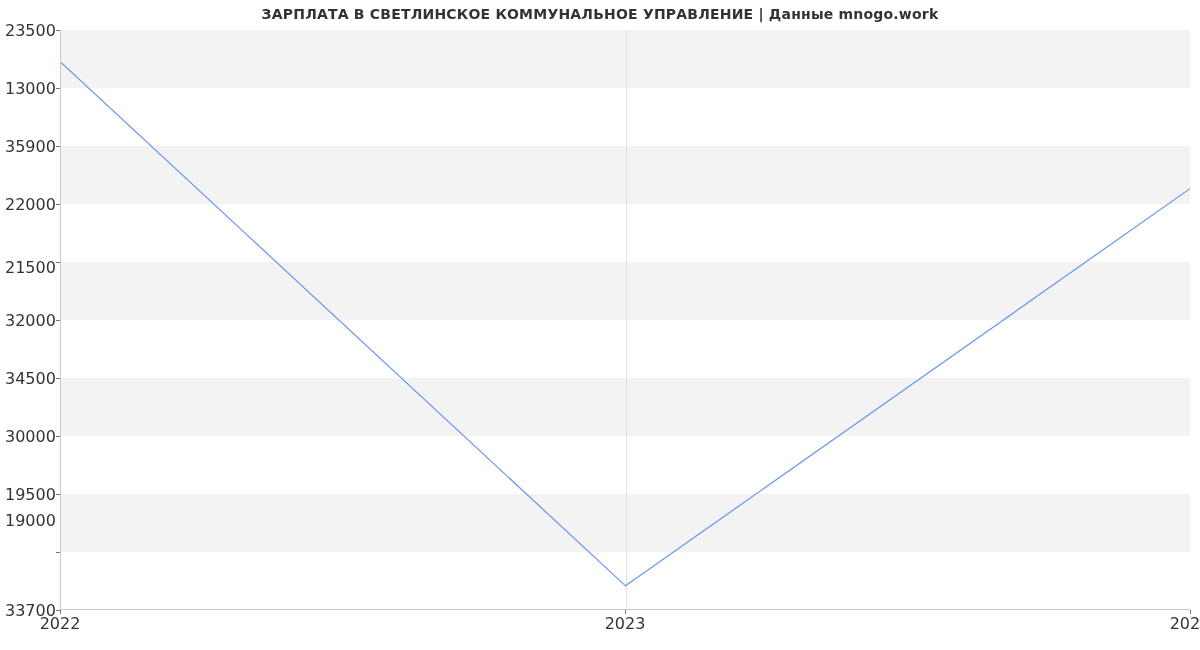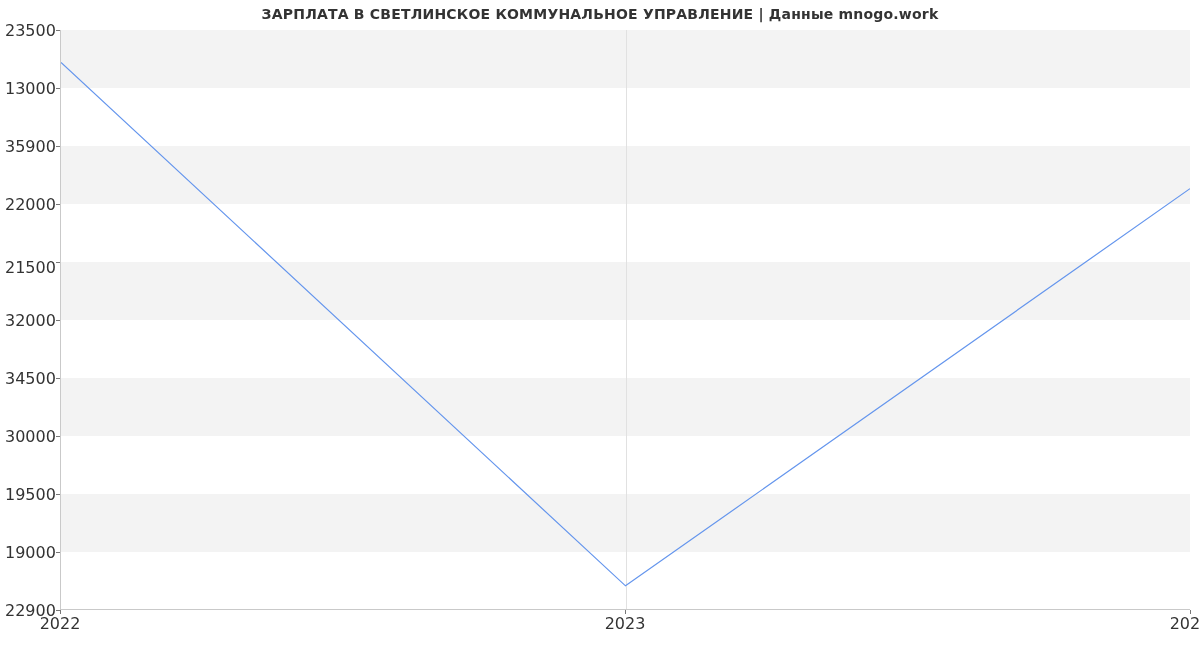--- a/index.html
+++ b/index.html
@@ -94,23 +94,23 @@
     stroke: #6495ed;
     stroke-width: 1.2;
   }
 </style>
 </head>
 <body>
 
 <div class="chart-wrap">
   <div class="title">ЗАРПЛАТА В СВЕТЛИНСКОЕ КОММУНАЛЬНОЕ УПРАВЛЕНИЕ | Данные mnogo.work</div>
 
-  <div class="axis-tick-y" style="top:610px;">22900</div>
+  <div class="axis-tick-y" style="top:610px;">33700</div>
   <div class="tickmark-y" style="top:609.5px;"></div>
-  <div class="axis-tick-y" style="top:552px;">19000</div>
+  <div class="axis-tick-y" style="top:520px;">19000</div>
   <div class="tickmark-y" style="top:551.5px;"></div>
   <div class="axis-tick-y" style="top:494px;">19500</div>
   <div class="tickmark-y" style="top:493.5px;"></div>
   <div class="axis-tick-y" style="top:436px;">30000</div>
   <div class="tickmark-y" style="top:435.5px;"></div>
   <div class="axis-tick-y" style="top:378px;">34500</div>
   <div class="tickmark-y" style="top:377.5px;"></div>
   <div class="axis-tick-y" style="top:320px;">32000</div>
   <div class="tickmark-y" style="top:319.5px;"></div>
   <div class="axis-tick-y" style="top:247px;margin-top:20px;">21500</div>

